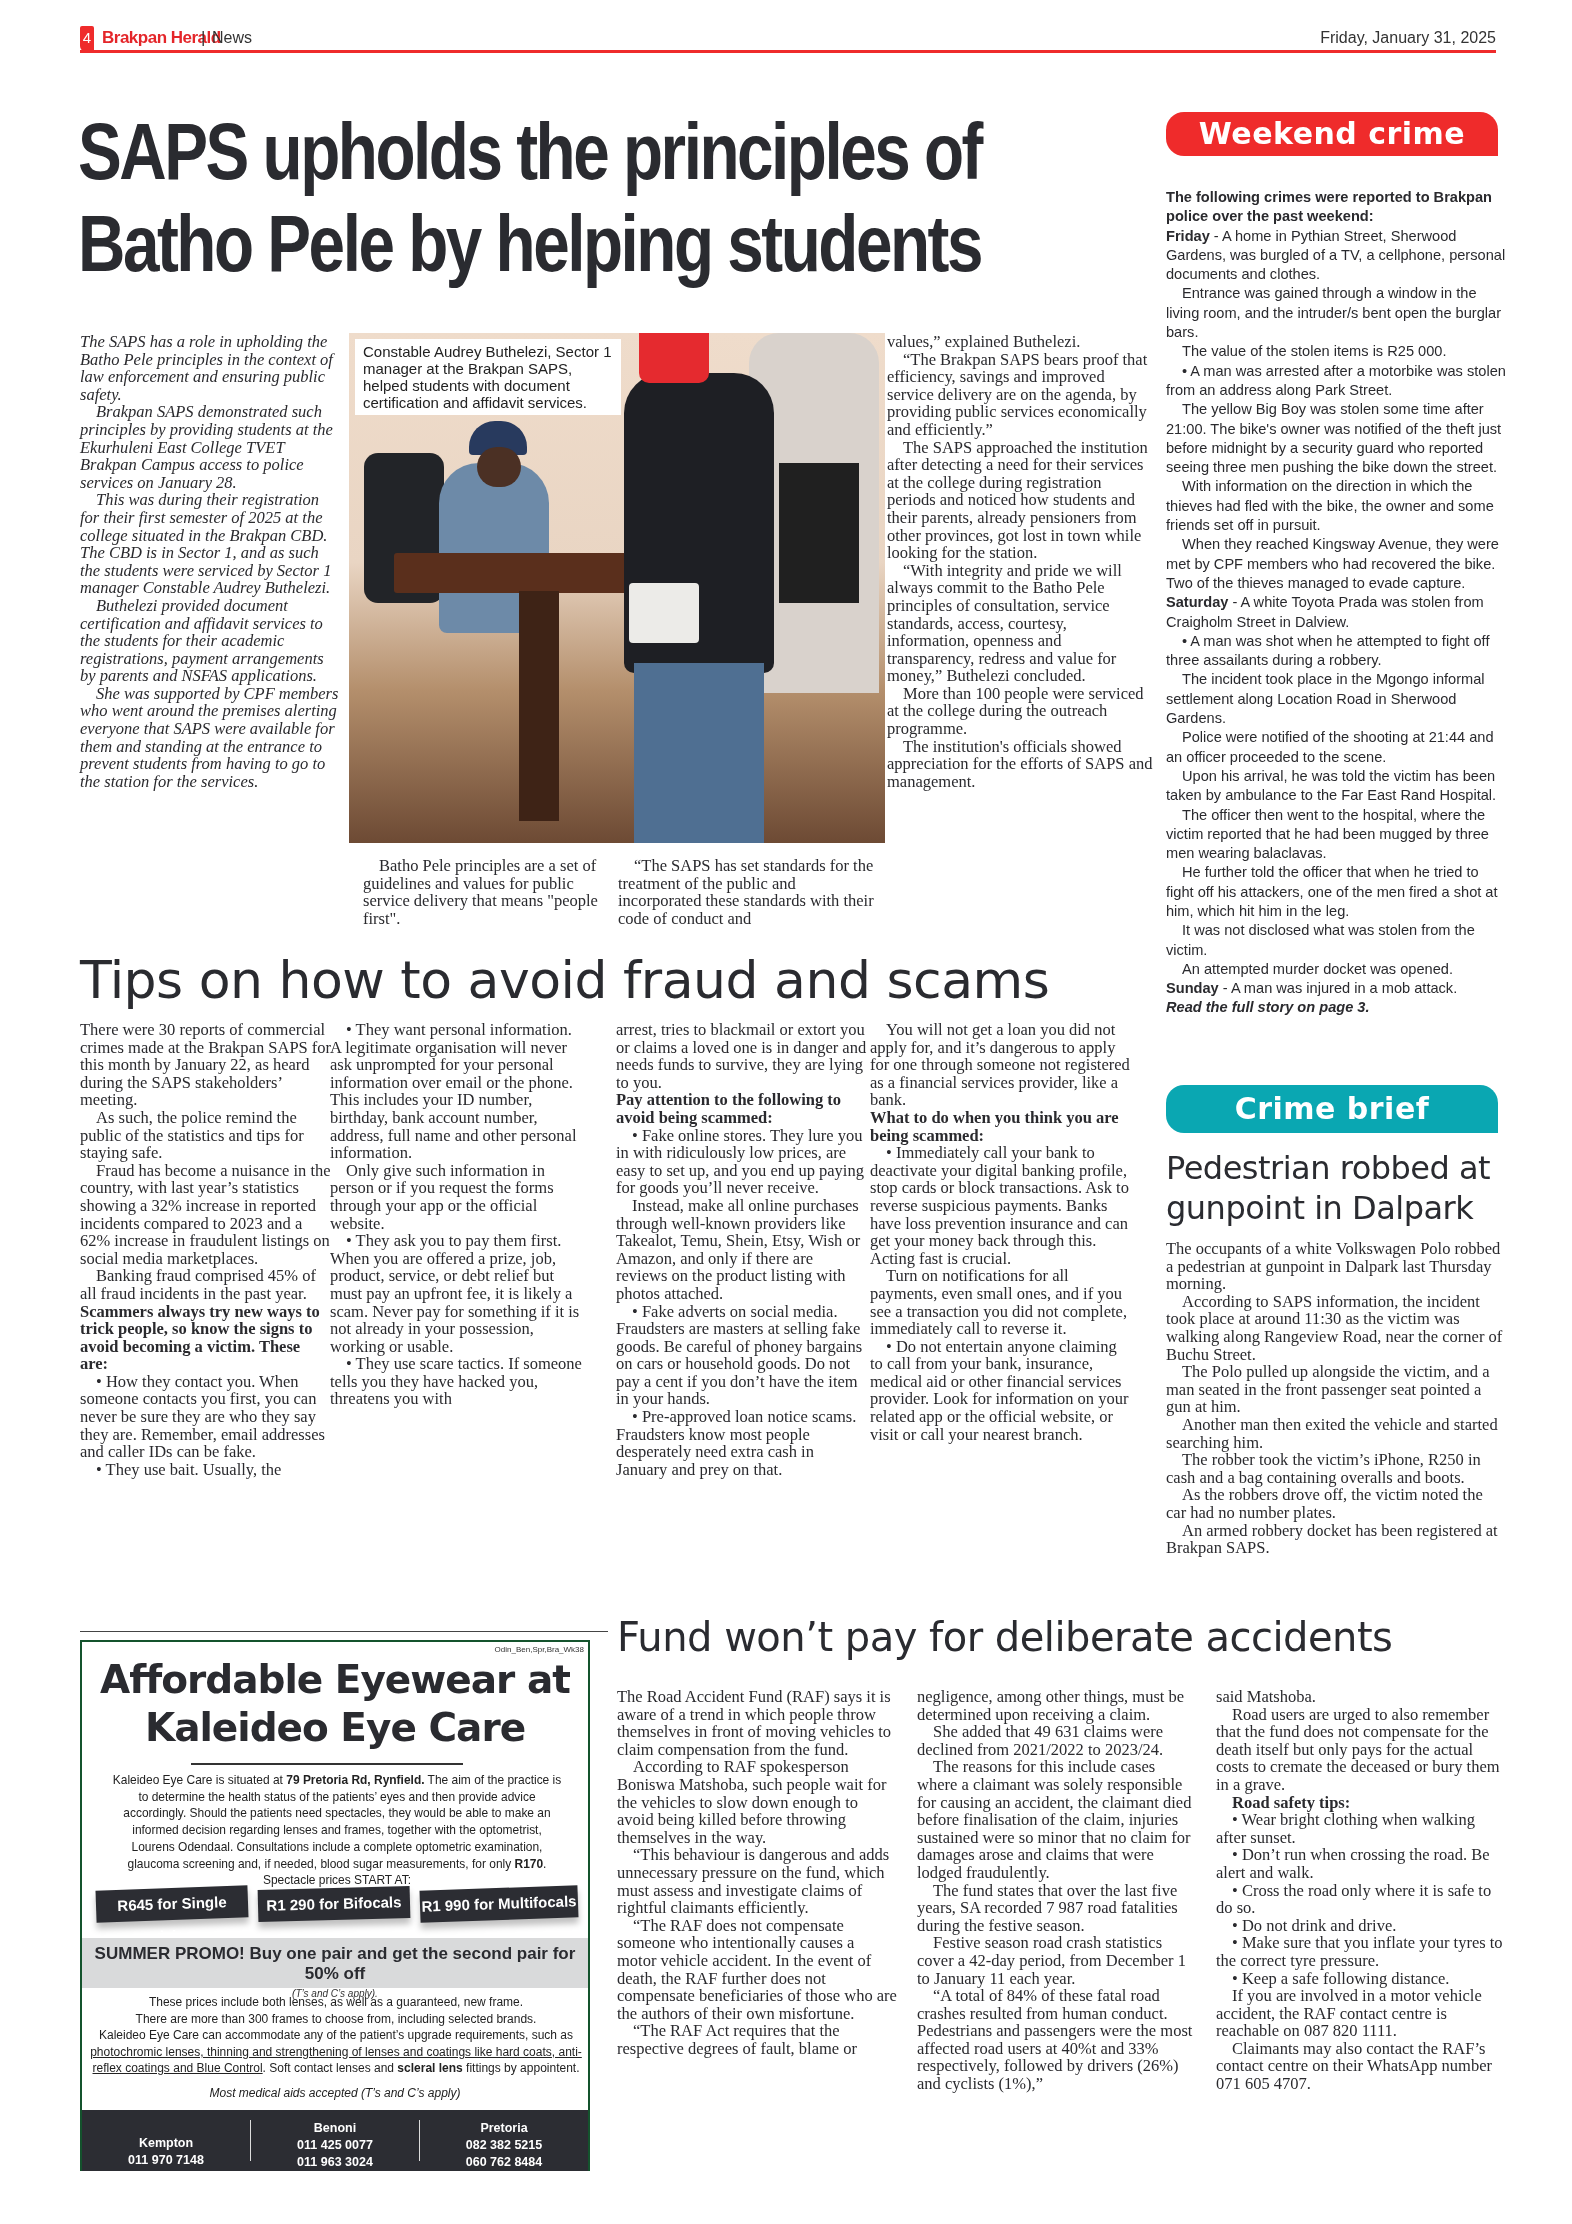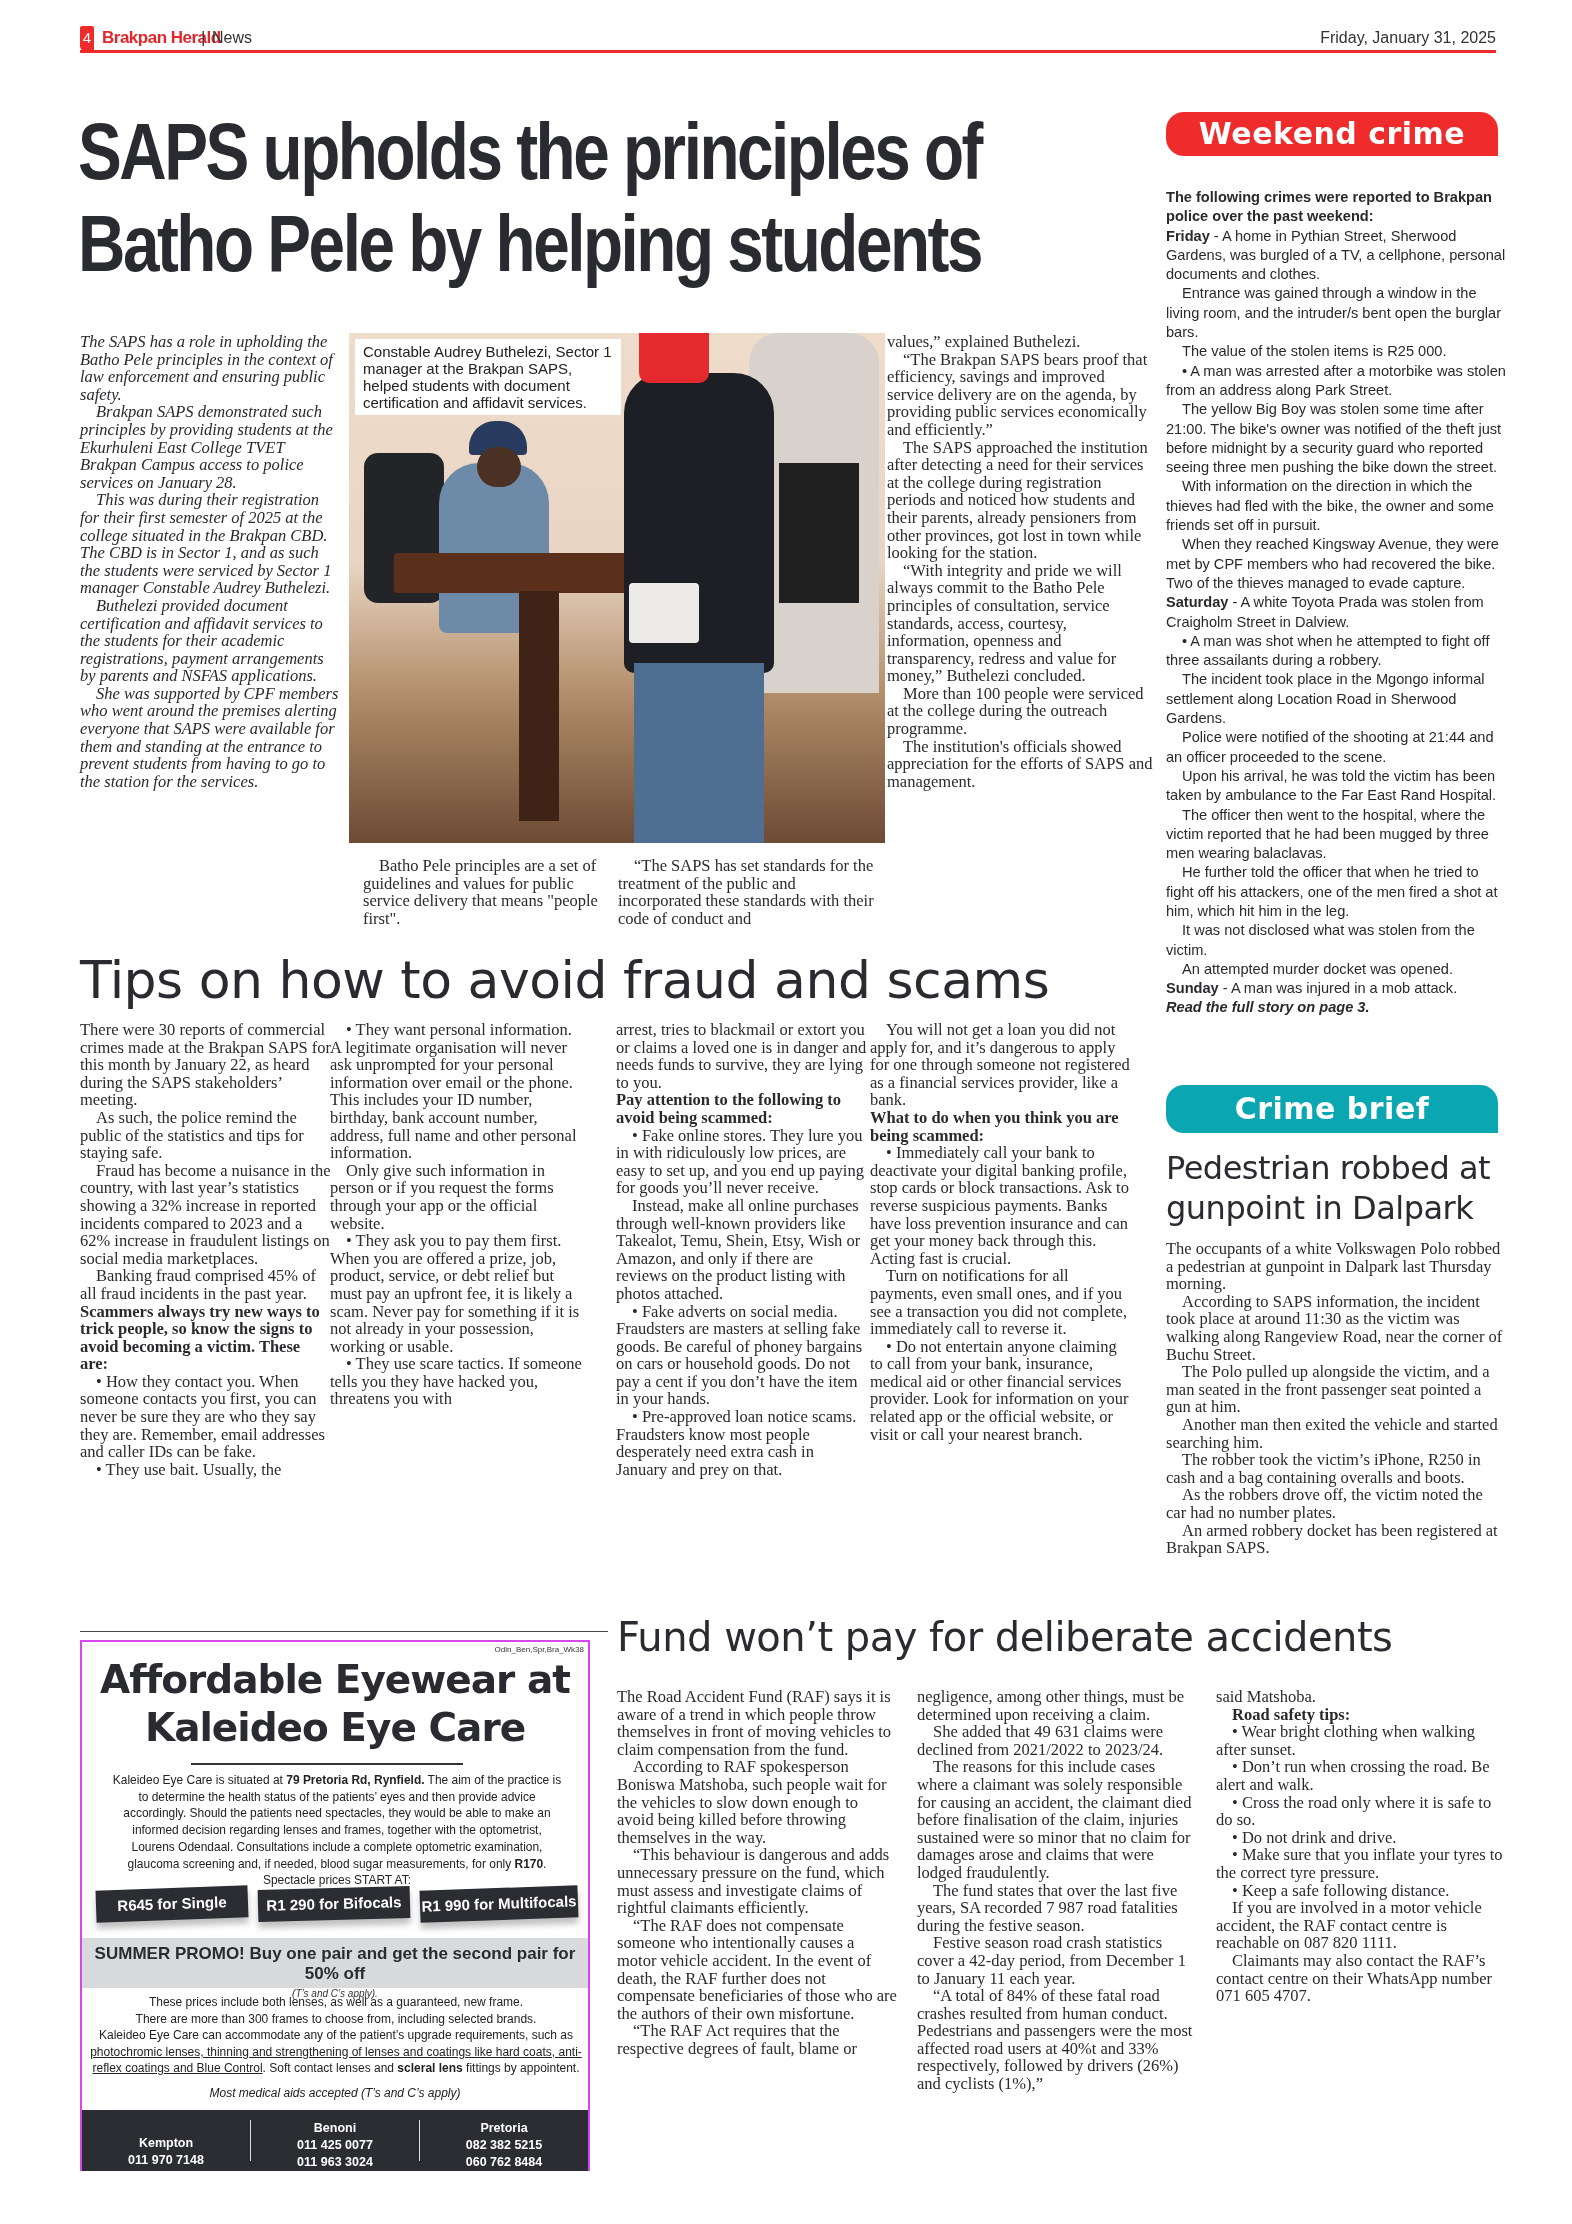--- a/index.html
+++ b/index.html
@@ -46,21 +46,21 @@
 
   
   .tag-weekend { left: 1166px; top: 112px; width: 332px; height: 44px; background: #ef2b2b; border-radius: 18px 18px 0 18px; color:#fff; font: bold 30px "DejaVu Sans", sans-serif; text-align:center; line-height: 44px; letter-spacing: 0.5px; }
   .tag-crime { left: 1166px; top: 1085px; width: 332px; height: 48px; background: #0aa7b2; border-radius: 18px 18px 0 18px; color:#fff; font: bold 30px "DejaVu Sans", sans-serif; text-align:center; line-height: 48px; letter-spacing: 0.5px; }
   .sans-col { position:absolute; font: 14.6px "Liberation Sans", sans-serif; line-height: 19.3px; color:#2a2a2e; }
   .sans-col p { text-indent: 16px; }
   .sans-col p.noind { text-indent: 0; }
   .crime-head { left: 1166px; top: 1148px; width: 340px; font: 32px "DejaVu Sans", sans-serif; line-height: 40px; color:#2a2b30; letter-spacing:-0.5px; }
 
   
-  .ad { left: 80px; top: 1640px; width: 510px; height: 531px; border: 2px solid #d946ef; background:#fff; }
+  .ad { left: 80px; top: 1640px; width: 510px; height: 531px; border: 2px solid #14532d; background:#fff; }
   .ad-topline { position:absolute; left: 80px; top: 1631px; width: 528px; height: 1px; background:#444; }
   .ad-code { position:absolute; right: 4px; top: 3px; font: 8px "Liberation Sans", sans-serif; color:#333; }
   .ad-title { position:absolute; left: 0; top: 14px; width: 100%; text-align:center; font: bold 39px "DejaVu Sans", sans-serif; line-height: 48px; color:#2a2b30; letter-spacing: -1px; }
   .ad-rule { position:absolute; left: 109px; top: 121px; width: 272px; height: 2px; background:#333; }
   .ad-desc { position:absolute; left: 10px; top: 130px; width: 490px; text-align:center; font: 13px "Liberation Sans", sans-serif; line-height: 16.7px; color:#222; transform: scaleX(0.92); transform-origin: center top; }
   .price-tag { position:absolute; top: 246px; height: 32px; background:#2c2d33; color:#fff; font: bold 15px "Liberation Sans", sans-serif; line-height: 32px; text-align:center; box-shadow: 0 6px 6px rgba(0,0,0,0.25); }
   .promo { position:absolute; left: 0; top: 296px; width: 100%; height: 50px; background:#d9dadb; text-align:center; }
   .promo-main { display:block; font: bold 17px "Liberation Sans", sans-serif; padding-top: 6px; color:#2a2b30; }
   .promo-sub { display:block; font: italic 10px "Liberation Sans", sans-serif; margin-top: 4px; color:#333; }
   .ad-more { position:absolute; left: 4px; top: 352px; width: 500px; text-align:center; font: 12px "Liberation Sans", sans-serif; line-height: 16.5px; color:#222; }
@@ -250,20 +250,21 @@
 <div class="col" id="raf-c2" style="left:917px; top:1688px; width:280px;">
     <p class="noind">negligence, among other things, must be determined upon receiving a claim.</p>
     <p>She added that 49 631 claims were declined from 2021/2022 to 2023/24.</p>
     <p>The reasons for this include cases where a claimant was solely responsible for causing an accident, the claimant died before finalisation of the claim, injuries sustained were so minor that no claim for damages arose and claims that were lodged fraudulently.</p>
     <p>The fund states that over the last five years, SA recorded 7 987 road fatalities during the festive season.</p>
     <p>Festive season road crash statistics cover a 42-day period, from December 1 to January 11 each year.</p>
     <p>“A total of 84% of these fatal road crashes resulted from human conduct. Pedestrians and passengers were the most affected road users at 40%t and 33% respectively, followed by drivers (26%) and cyclists (1%),”</p>
   </div>
 <div class="col" id="raf-c3" style="left:1216px; top:1688px; width:290px;">
     <p class="noind">said Matshoba.</p>
+    <p>Road users are urged to also remember that the fund does not compensate for the death itself but only pays for the actual costs to cremate the deceased or bury them in a grave.</p>
     <p style="font-weight: bold;">Road safety tips:</p>
     <p>• Wear bright clothing when walking after sunset.</p>
     <p>• Don’t run when crossing the road. Be alert and walk.</p>
     <p>• Cross the road only where it is safe to do so.</p>
     <p>• Do not drink and drive.</p>
     <p>• Make sure that you inflate your tyres to the correct tyre pressure.</p>
     <p>• Keep a safe following distance.</p>
     <p>If you are involved in a motor vehicle accident, the RAF contact centre is reachable on 087 820 1111.</p>
     <p>Claimants may also contact the RAF’s contact centre on their WhatsApp number 071 605 4707.</p>
   </div>

